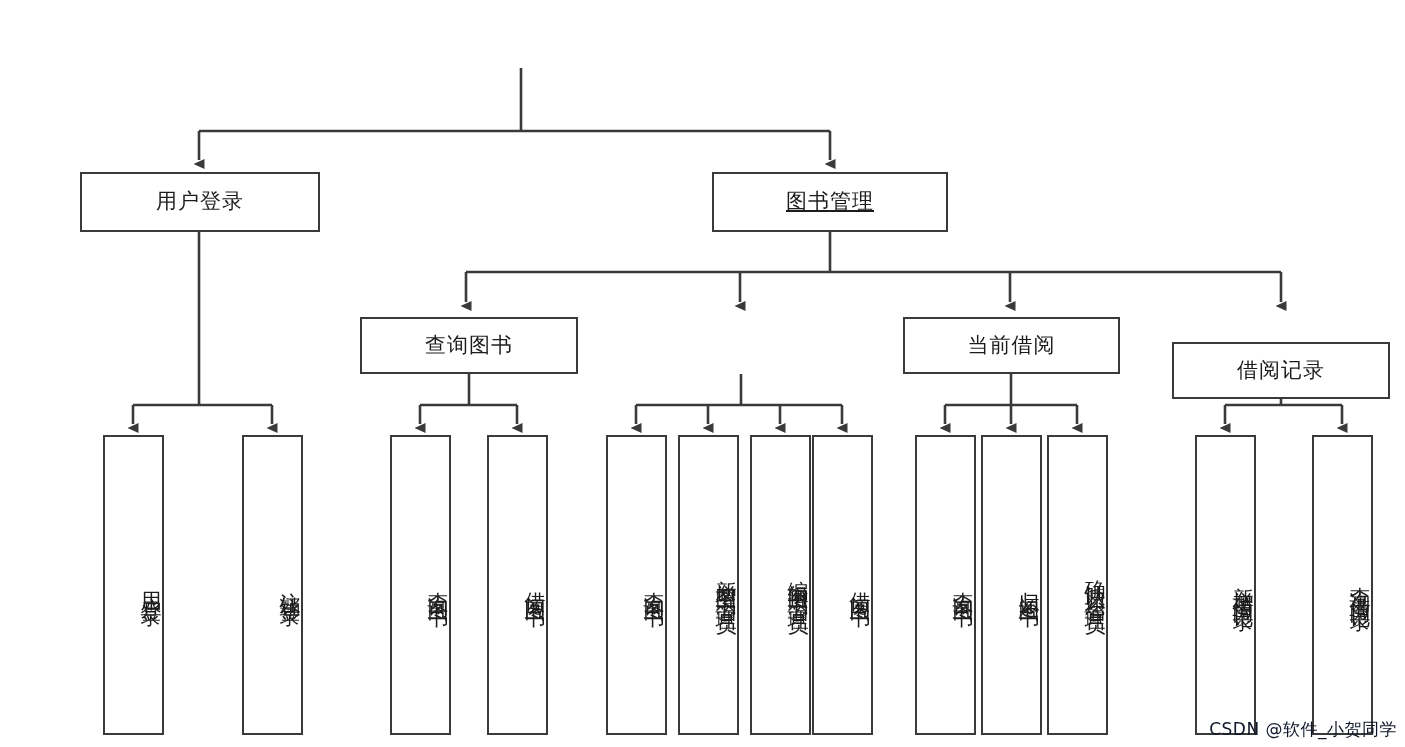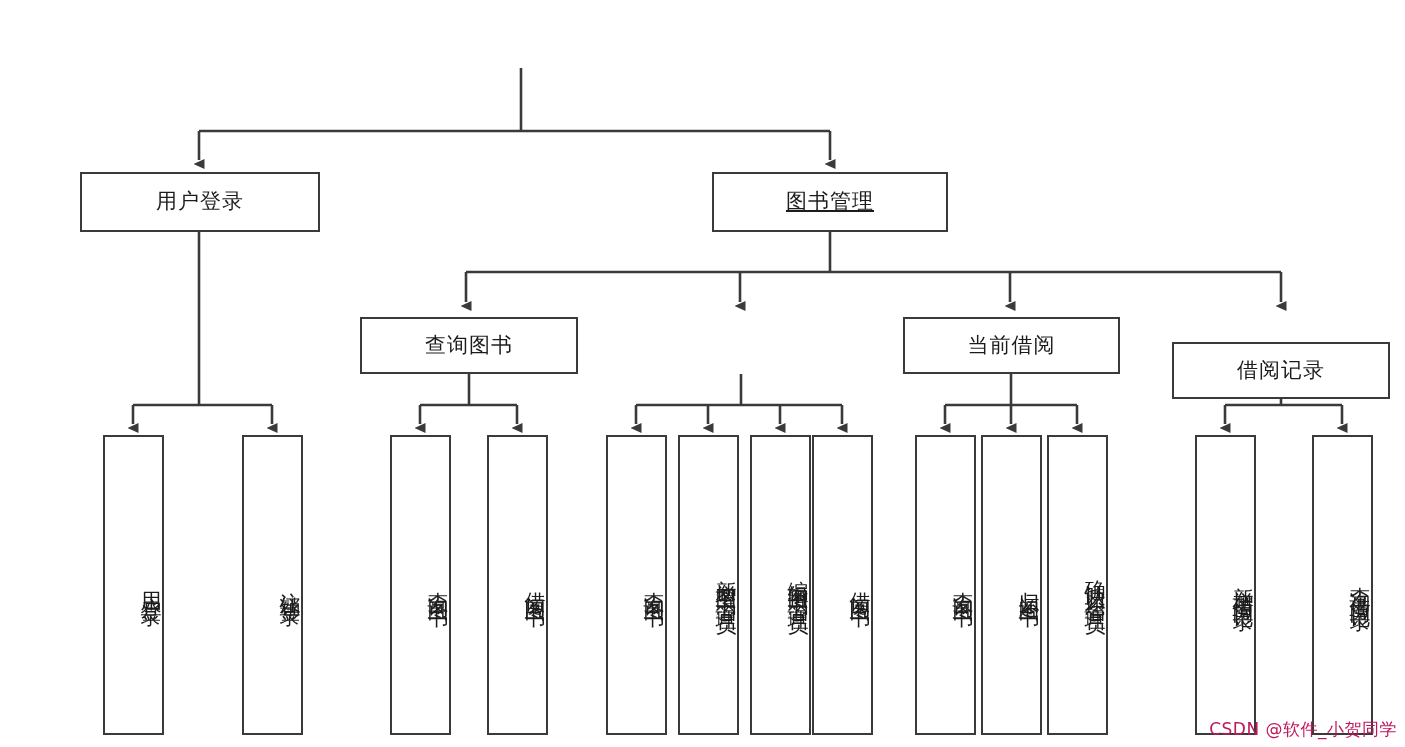--- a/index.html
+++ b/index.html
@@ -59,21 +59,21 @@
   .node.vert .vtext {
     writing-mode: vertical-rl;
     text-orientation: upright;
     white-space: nowrap;
   }
   #watermark {
     position: absolute;
     right: 8px;
     bottom: 6px;
     font-size: 17px;
-    color: #be185d;
+    color: #0f172a;
     letter-spacing: 0.5px;
     white-space: nowrap;
     z-index: 5;
     font-family: "DejaVu Sans", "Liberation Sans", sans-serif;
   }
 </style>
 </head>
 <body>
 
 <div id="canvas">

